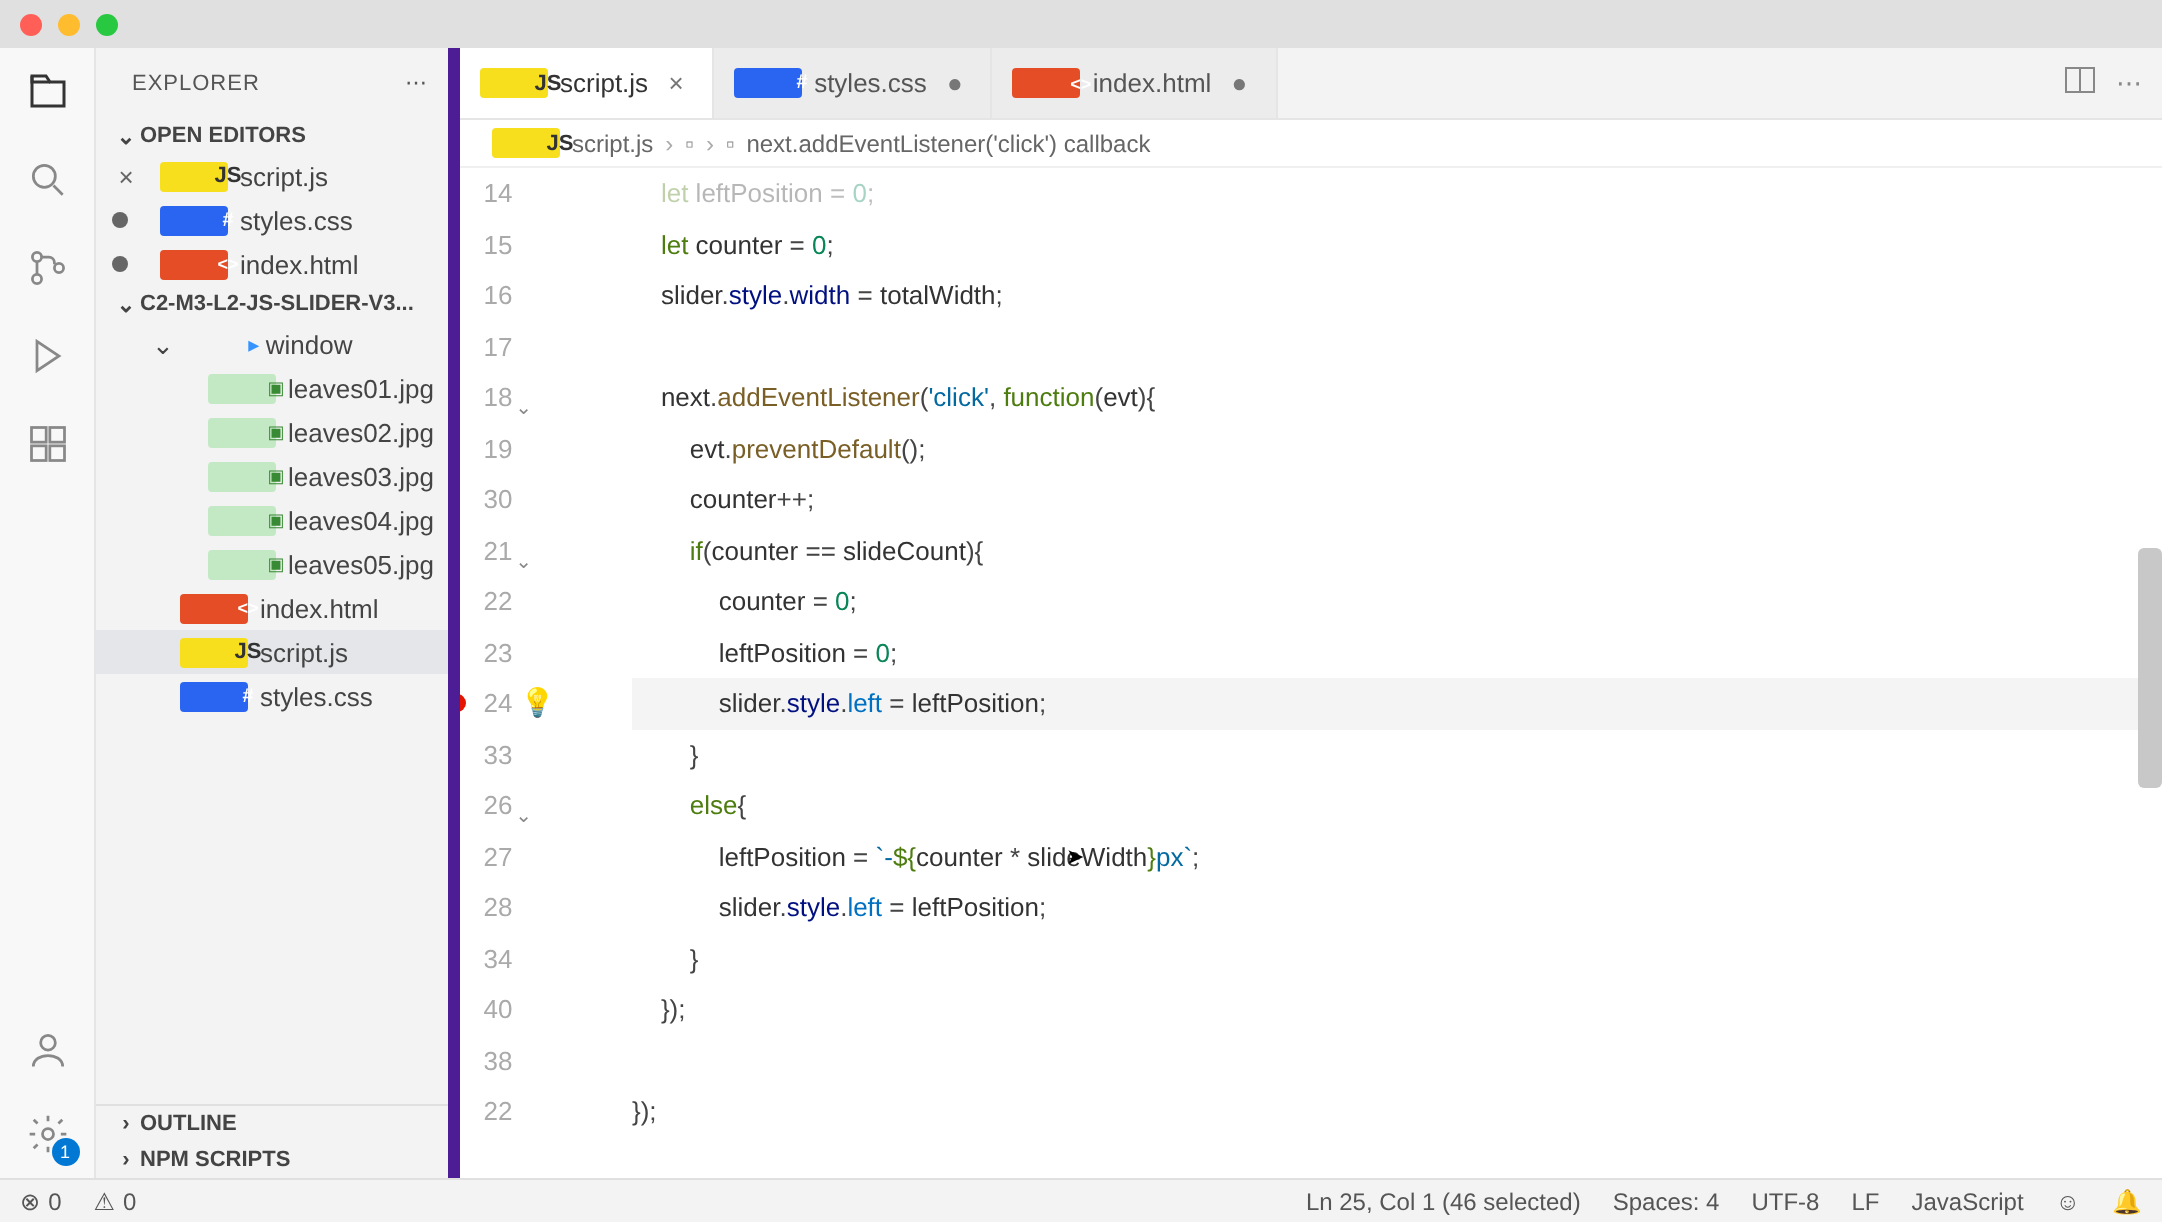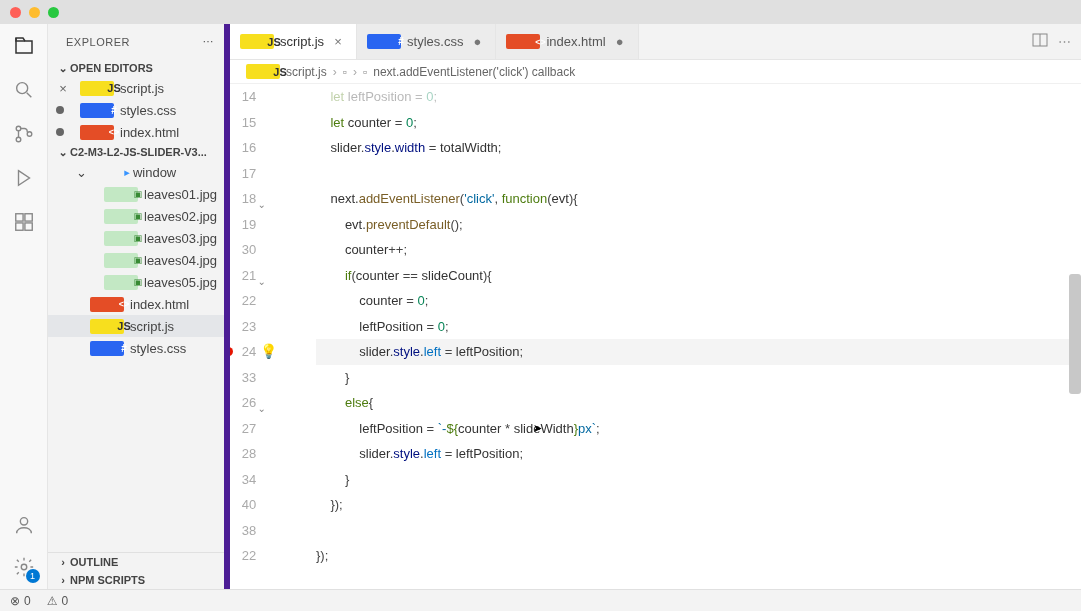--- a/index.html
+++ b/index.html
@@ -286,13 +286,22 @@
           <div class="minimap-thumb"></div>
         </div>
     </div>
     <div class="cursor-ptr">➤</div>
   </div>
 </div>
 
 <div class="statusbar">
   <span class="sb-item">⊗ <span>0</span></span>
   <span class="sb-item">⚠ <span>0</span></span>
+  <div class="sb-right">
+    <span>Ln 25, Col 1 (46 selected)</span>
+    <span>Spaces: 4</span>
+    <span>UTF-8</span>
+    <span>LF</span>
+    <span>JavaScript</span>
+    <span>☺</span>
+    <span>🔔</span>
+  </div>
 </div>
 
 </body></html>

